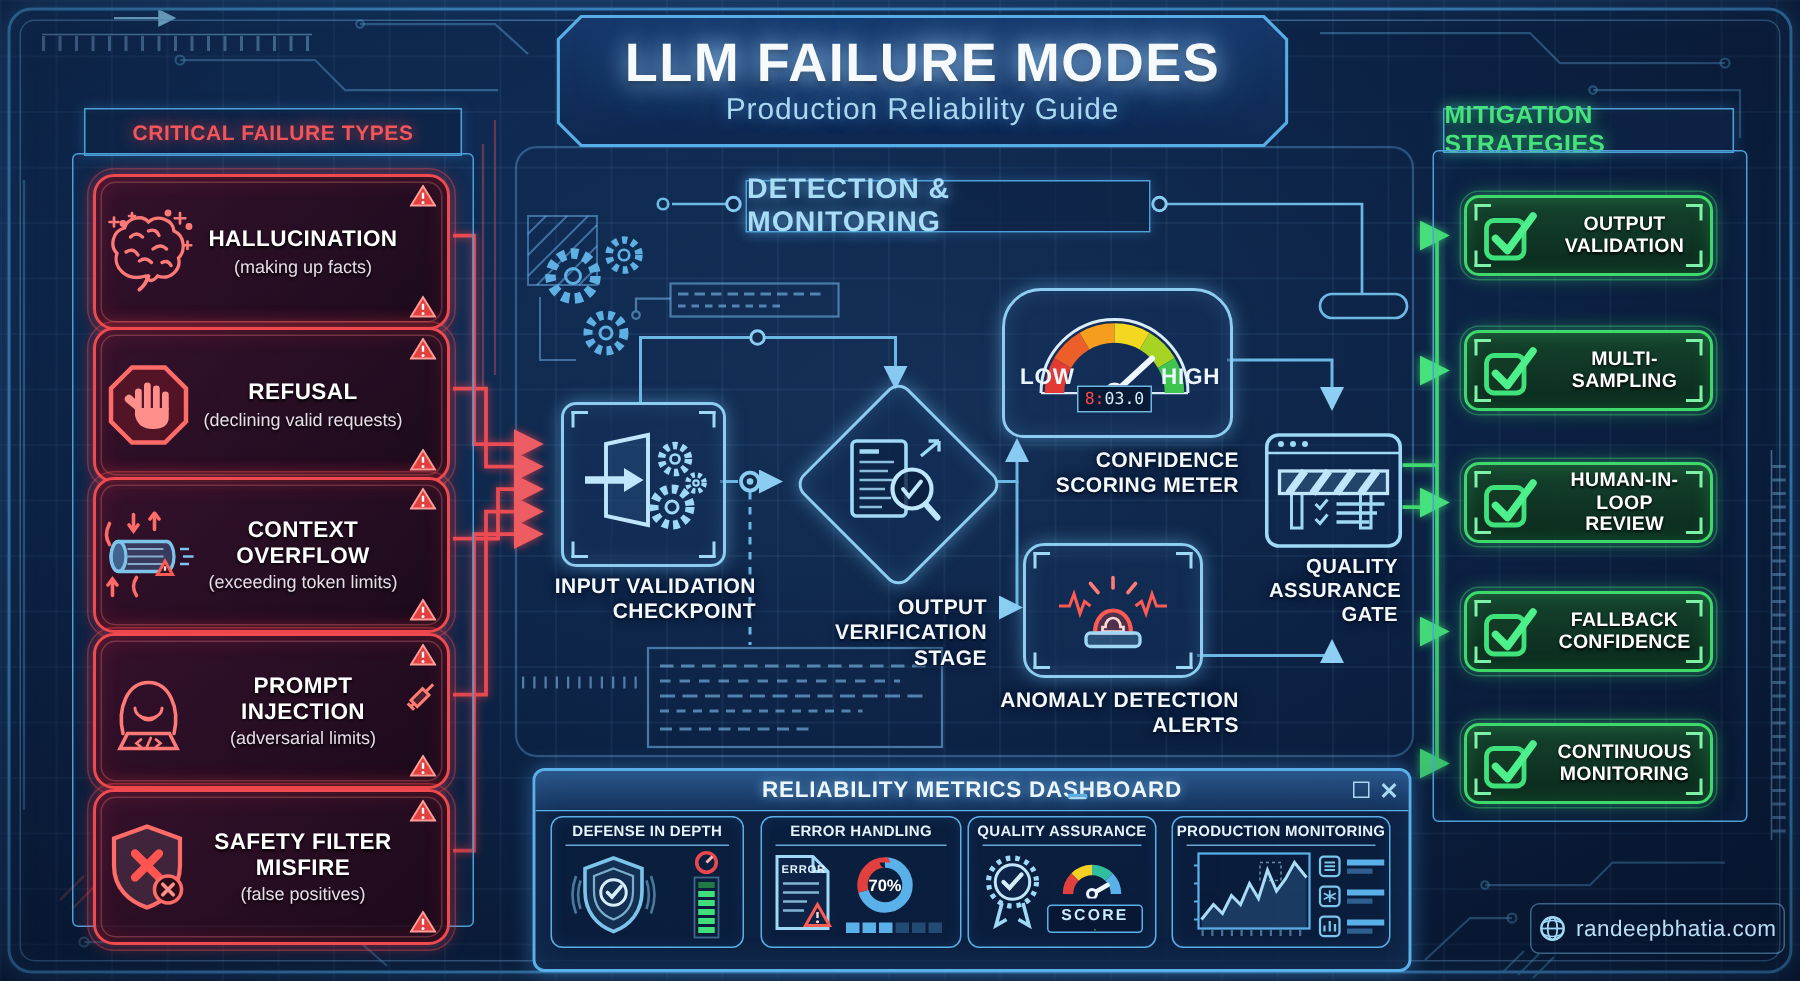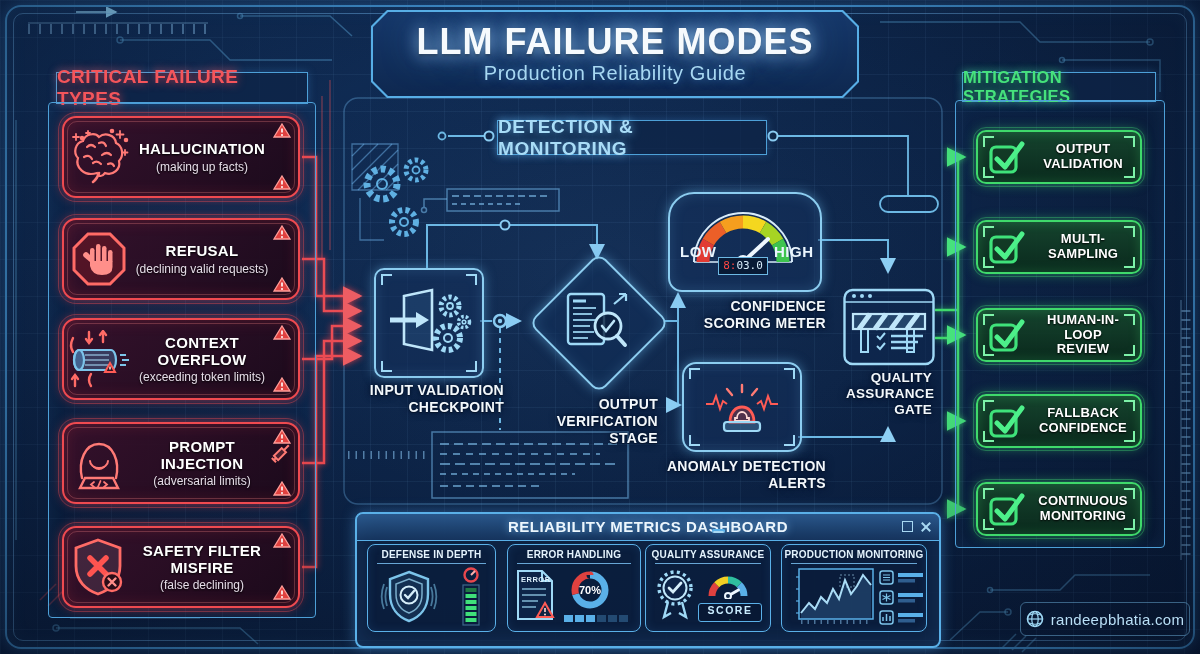--- a/index.html
+++ b/index.html
@@ -25,27 +25,27 @@
   .hdrin{position:absolute;inset:2px;background:linear-gradient(180deg,#16386a 0%,#0e2850 100%);
     clip-path:polygon(15px 0,calc(100% - 15px) 0,100% 15px,100% calc(100% - 15px),calc(100% - 15px) 100%,15px 100%,0 calc(100% - 15px),0 15px);
     display:flex;flex-direction:column;align-items:center;justify-content:center;gap:2px;}
   .title{font-size:36px;font-weight:bold;color:#f6fafd;letter-spacing:1px;line-height:1;
     text-shadow:0 0 16px rgba(160,210,255,.95),0 0 34px rgba(90,160,230,.7),0 2px 3px rgba(0,0,0,.5);}
   .subtitle{font-size:20px;color:#a8d8f2;letter-spacing:.6px;text-shadow:0 0 10px rgba(80,150,220,.8);}
 
   
   .secbox{position:absolute;border:1.5px solid #4da0d8;background:rgba(14,36,70,.72);
     display:flex;align-items:center;justify-content:center;box-shadow:0 0 8px rgba(70,140,210,.35);}
-  .sec-red{color:#f4555b;font-weight:bold;font-size:19px;letter-spacing:.4px;text-shadow:0 0 10px rgba(240,70,75,.85);}
+  .sec-red{color:#f4555b;font-weight:bold;font-size:14px;letter-spacing:.4px;text-shadow:0 0 10px rgba(240,70,75,.85);}
   .sec-green{color:#46e27c;font-weight:bold;font-size:16.5px;letter-spacing:.3px;text-shadow:0 0 10px rgba(60,220,120,.85);}
   .sec-cyan{color:#a9ddf7;font-weight:bold;font-size:19px;letter-spacing:.6px;text-shadow:0 0 10px rgba(110,190,245,.9);}
   .container{position:absolute;border:1.5px solid #4da0d8;border-radius:4px;box-shadow:inset 0 0 18px rgba(60,130,200,.12);}
 
   
-  .fbox{position:absolute;left:62px;width:238px;height:82px;border:2.5px solid #ef4a50;border-radius:14px;
+  .fbox{position:absolute;left:62px;width:238px;height:104px;border:2.5px solid #ef4a50;border-radius:14px;
     background:linear-gradient(135deg,rgba(56,16,42,.93),rgba(28,8,24,.93));
     box-shadow:0 0 12px rgba(240,60,70,.55),inset 0 0 16px rgba(240,60,70,.22);
     display:flex;align-items:center;padding:0 26px 0 2px;box-sizing:border-box;}
   .fbox::before{content:"";position:absolute;inset:3px;border:1px solid rgba(255,140,140,.28);border-radius:10px;pointer-events:none;}
   .fbox::after{content:"";position:absolute;inset:-6px;border:1px solid rgba(240,74,80,.4);border-radius:18px;pointer-events:none;}
   .fico{flex:0 0 66px;display:flex;justify-content:center;align-items:center;}
   .ftxt{flex:1;text-align:center;position:relative;}
   .ftitle{font-size:15px;font-weight:bold;color:#ffffff;line-height:1.15;letter-spacing:.3px;text-shadow:0 1px 2px #000;}
   .fsub{font-size:12px;color:#e6dde8;margin-top:2px;text-shadow:0 1px 2px #000;}
   .warn{position:absolute;}
@@ -371,21 +371,21 @@
       <svg width="58" height="60" viewBox="0 0 58 60">
         <path d="M28,3 L50,11 V29 C50,44 40,53 28,57 C16,53 6,44 6,29 V11 Z" fill="rgba(110,95,115,.28)" stroke="#ff6b66" stroke-width="2.8"></path>
         <path d="M20,21 L36,37 M36,21 L20,37" stroke="#ff5450" stroke-width="5.5" stroke-linecap="round"></path>
         <circle cx="42" cy="45" r="9" fill="#2a0d18" stroke="#ff6b66" stroke-width="2.4"></circle>
         <path d="M38.5,41.5 l7,7 M45.5,41.5 l-7,7" stroke="#ff8f8a" stroke-width="2.4" stroke-linecap="round"></path>
       </svg>
     </div>
     <div class="ftxt">
       <div class="ftitle pre">SAFETY FILTER
 MISFIRE</div>
-      <div class="fsub">(false declining)</div>
+      <div class="fsub">(false positives)</div>
     </div>
     <svg class="warn tr" width="18" height="16">
         <polygon points="9,1 17,14 1,14" fill="#e0413f" stroke="#ff9d99" stroke-width="1.3"></polygon>
         <line x1="9" y1="5.5" x2="9" y2="9.5" stroke="#fff" stroke-width="1.6"></line>
         <circle cx="9" cy="12" r="1" fill="#fff"></circle>
       </svg>
     <svg class="warn br" width="18" height="16">
         <polygon points="9,1 17,14 1,14" fill="#e0413f" stroke="#ff9d99" stroke-width="1.3"></polygon>
         <line x1="9" y1="5.5" x2="9" y2="9.5" stroke="#fff" stroke-width="1.6"></line>
         <circle cx="9" cy="12" r="1" fill="#fff"></circle>

